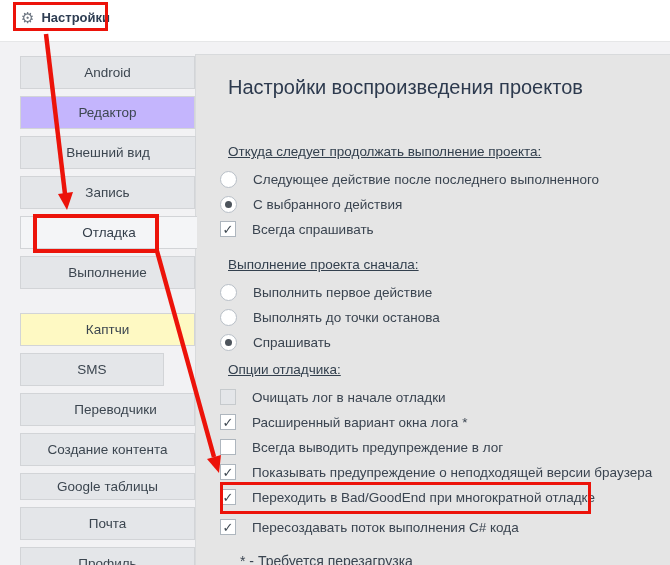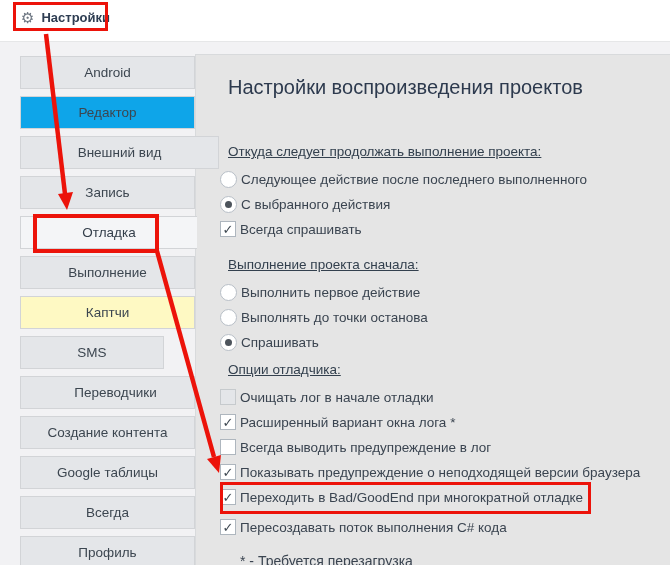--- a/index.html
+++ b/index.html
@@ -35,21 +35,21 @@
     margin:0;font-size:20px;font-weight:400;color:#2d3a4e;line-height:24px;
   }
   .section{margin:0;}
   #sections .section:nth-child(1){margin-top:45px;}
   #sections .section:nth-child(2){margin-top:19px;}
   #sections .section:nth-child(3){margin-top:11px;}
   .section-header{
     font-size:13.5px;color:#33404e;text-decoration:underline;height:16px;line-height:16px;
   }
   .row{
-    display:flex;align-items:center;gap:4px;height:18px;margin-left:-8px;
+    display:flex;align-items:center;gap:16px;height:18px;margin-left:-8px;
   }
   .section-header + .row{margin-top:10px;}
   .row + .row{margin-top:7px;}
   #sections .section:nth-child(3) .row:last-child{margin-top:12px;}
   .lab{font-size:13.5px;color:#3a4450;white-space:nowrap;}
   .checkbox{
     width:16px;height:16px;box-sizing:border-box;flex:0 0 16px;
     border:1px solid #aeb6be;background:#ffffff;
     display:flex;align-items:center;justify-content:center;
     font-size:13px;line-height:1;color:#3e4851;
@@ -82,31 +82,31 @@
   <div class="settings-btn">
     <span class="gear">⚙</span>
     <span class="settings-label">Настройки</span>
   </div>
 </div>
 
 <div class="content-bg"></div>
 
 <div id="sidebar" style="position:absolute;left:20px;top:56px;width:177px;z-index:2;">
     <div style="box-sizing: border-box; height: 33px; margin-bottom: 7px; display: flex; align-items: center; justify-content: center; font-size: 13.5px; width: 175px; background: rgb(228, 230, 233); border: 1px solid rgb(210, 212, 215); color: rgb(60, 70, 80);">Android</div>
-    <div style="box-sizing: border-box; height: 33px; margin-bottom: 7px; display: flex; align-items: center; justify-content: center; font-size: 13.5px; width: 175px; background: #0ea5e9; border: 1px solid rgb(210, 212, 215); color: rgb(60, 70, 80);">Редактор</div>
-    <div style="box-sizing: border-box; height: 33px; margin-bottom: 7px; display: flex; align-items: center; justify-content: center; font-size: 13.5px; width: 199px; background: rgb(228, 230, 233); border: 1px solid rgb(210, 212, 215); color: rgb(60, 70, 80);">Внешний вид</div>
+    <div style="box-sizing: border-box; height: 33px; margin-bottom: 7px; display: flex; align-items: center; justify-content: center; font-size: 13.5px; width: 175px; background: #c4b5fd; border: 1px solid rgb(210, 212, 215); color: rgb(60, 70, 80);">Редактор</div>
+    <div style="box-sizing: border-box; height: 33px; margin-bottom: 7px; display: flex; align-items: center; justify-content: center; font-size: 13.5px; width: 176px; background: rgb(228, 230, 233); border: 1px solid rgb(210, 212, 215); color: rgb(60, 70, 80);">Внешний вид</div>
     <div style="box-sizing: border-box; height: 33px; margin-bottom: 7px; display: flex; align-items: center; justify-content: center; font-size: 13.5px; width: 175px; background: rgb(228, 230, 233); border: 1px solid rgb(210, 212, 215); color: rgb(60, 70, 80);">Запись</div>
     <div style="box-sizing: border-box; height: 33px; margin-bottom: 7px; display: flex; align-items: center; justify-content: center; font-size: 13.5px; width: 177px; background: rgb(244, 245, 247); border-top: 1px solid rgb(210, 212, 215); border-bottom: 1px solid rgb(210, 212, 215); border-left: 1px solid rgb(210, 212, 215); border-image: initial; border-right: none; color: rgb(51, 62, 74); position: relative; z-index: 3;">Отладка</div>
-    <div style="box-sizing: border-box; height: 33px; margin-bottom: 7px; display: flex; align-items: center; justify-content: center; font-size: 13.5px; width: 175px; background: rgb(228, 230, 233); border: 1px solid rgb(210, 212, 215); color: rgb(60, 70, 80);">Выполнение</div>
+    <div style="box-sizing: border-box; height: 33px; margin-bottom: 24px; display: flex; align-items: center; justify-content: center; font-size: 13.5px; width: 175px; background: rgb(228, 230, 233); border: 1px solid rgb(210, 212, 215); color: rgb(60, 70, 80);">Выполнение</div>
     <div style="box-sizing: border-box; height: 33px; margin-bottom: 7px; display: flex; align-items: center; justify-content: center; font-size: 13.5px; width: 175px; background: #fef9c3; border: 1px solid rgb(210, 212, 215); color: rgb(60, 70, 80);">Каптчи</div>
     <div style="box-sizing: border-box; height: 33px; margin-bottom: 7px; display: flex; align-items: center; justify-content: center; font-size: 13.5px; width: 144px; background: rgb(228, 230, 233); border: 1px solid rgb(210, 212, 215); color: rgb(60, 70, 80);">SMS</div>
     <div style="box-sizing: border-box; height: 33px; margin-bottom: 7px; display: flex; align-items: center; justify-content: center; font-size: 13.5px; width: 175px; background: rgb(228, 230, 233); border: 1px solid rgb(210, 212, 215); color: rgb(60, 70, 80); padding-left: 16px;">Переводчики</div>
     <div style="box-sizing: border-box; height: 33px; margin-bottom: 7px; display: flex; align-items: center; justify-content: center; font-size: 13.5px; width: 175px; background: rgb(228, 230, 233); border: 1px solid rgb(210, 212, 215); color: rgb(60, 70, 80);">Создание контента</div>
-    <div style="box-sizing: border-box; height: 33px; margin-bottom: 7px; display: flex; align-items: center; justify-content: center; font-size: 13.5px; width: 175px; background: rgb(228, 230, 233); border: 1px solid rgb(210, 212, 215); color: rgb(60, 70, 80);">Google таблицы</div>
-    <div style="box-sizing: border-box; height: 33px; margin-bottom: 7px; display: flex; align-items: center; justify-content: center; font-size: 13.5px; width: 175px; background: rgb(228, 230, 233); border: 1px solid rgb(210, 212, 215); color: rgb(60, 70, 80);">Всегда</div>
+    <div style="box-sizing: border-box; height: 27px; margin-bottom: 7px; display: flex; align-items: center; justify-content: center; font-size: 13.5px; width: 175px; background: rgb(228, 230, 233); border: 1px solid rgb(210, 212, 215); color: rgb(60, 70, 80);">Google таблицы</div>
+    <div style="box-sizing: border-box; height: 33px; margin-bottom: 7px; display: flex; align-items: center; justify-content: center; font-size: 13.5px; width: 175px; background: rgb(228, 230, 233); border: 1px solid rgb(210, 212, 215); color: rgb(60, 70, 80);">Почта</div>
     <div style="box-sizing: border-box; height: 33px; margin-bottom: 7px; display: flex; align-items: center; justify-content: center; font-size: 13.5px; width: 175px; background: rgb(228, 230, 233); border: 1px solid rgb(210, 212, 215); color: rgb(60, 70, 80);">Профиль</div>
   </div>
 
 <div class="panel">
   <h1 class="page-title">Настройки воспроизведения проектов</h1>
   <div id="sections">
       <div class="section">
         <div class="section-header">Откуда следует продолжать выполнение проекта:</div>
         <div class="row">
           <span class="radio"></span>

